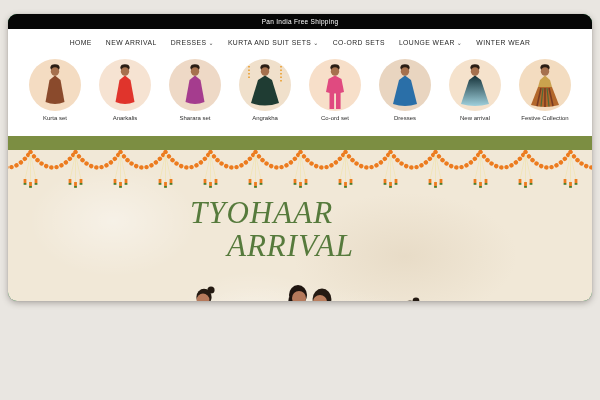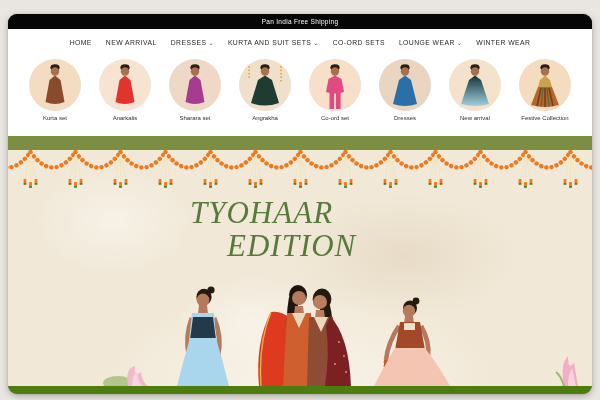--- a/index.html
+++ b/index.html
@@ -1,19 +1,19 @@
 <!DOCTYPE html>
 <html style="--page-bg: #e9e6e1; --topbar-bg: #060606; --topbar-text: #ffffff; --nav-text: #1f1f1f; --accent-green: #7c8e42; --hero-bg: #f1e8d7; --title-green: #567a3c; --marigold: #ec7b1f;"><head>
 <meta charset="utf-8">
 <style>
   html,body{margin:0;padding:0;width:600px;height:400px;overflow:hidden;
     background:var(--page-bg,#e9e6e1);
     font-family:"Liberation Sans",sans-serif;}
-  .window{position:absolute;left:8px;top:14px;width:584px;height:380px;
-    border-radius:9px;overflow:hidden;background:#4d7c0f;
+  .window{position:absolute;left:8px;top:14px;width:584px;height:287px;
+    border-radius:9px;overflow:hidden;background:#15803d;
     box-shadow:0 2px 6px rgba(90,85,80,.45),0 0 1px rgba(0,0,0,.25);}
   
   .topbar{height:15px;background:var(--topbar-bg,#060606);display:flex;
     align-items:center;justify-content:center;}
   .topbar-text{color:var(--topbar-text,#fff);font-size:6.5px;letter-spacing:.3px;}
   
   .navbar{height:27px;background:#fff;display:flex;align-items:center;
     justify-content:center;gap:14px;}
   .nav-item{display:flex;align-items:center;gap:2px;font-size:6.8px;
     letter-spacing:.45px;color:var(--nav-text,#1f1f1f);text-decoration:none;
@@ -201,21 +201,21 @@
             <rect x="21.1" y="36" width="2.8" height="1.8" fill="#4d7b2b"></rect>
           <rect x="26.6" y="29" width="2.8" height="4" fill="#ec7b1f"></rect>
             <rect x="26.6" y="33" width="2.8" height="1.8" fill="#4d7b2b"></rect>
         </pattern>
       </defs>
       <rect width="584" height="50" fill="url(#gp)"></rect>
     </svg>
 
     <div class="hero-title">
       <div class="line1">TYOHAAR</div>
-      <div class="line2">EDITION</div>
+      <div class="line2">ARRIVAL</div>
     </div>
 
     <svg class="models" width="584" height="122" viewBox="0 0 584 122">
 
       <g>
         <circle cx="203" cy="26" r="3.6" fill="#241a12"></circle>
         <ellipse cx="196" cy="33" rx="7.6" ry="8.2" fill="#241a12"></ellipse>
         <circle cx="195" cy="36" r="6.4" fill="#b5795b"></circle>
         <path d="M191,41 L199,41 L200,50 L190,50 Z" fill="#b5795b"></path>
         <path d="M184,54 Q177,72 181,92" stroke="#b5795b" stroke-width="5" fill="none"></path>

